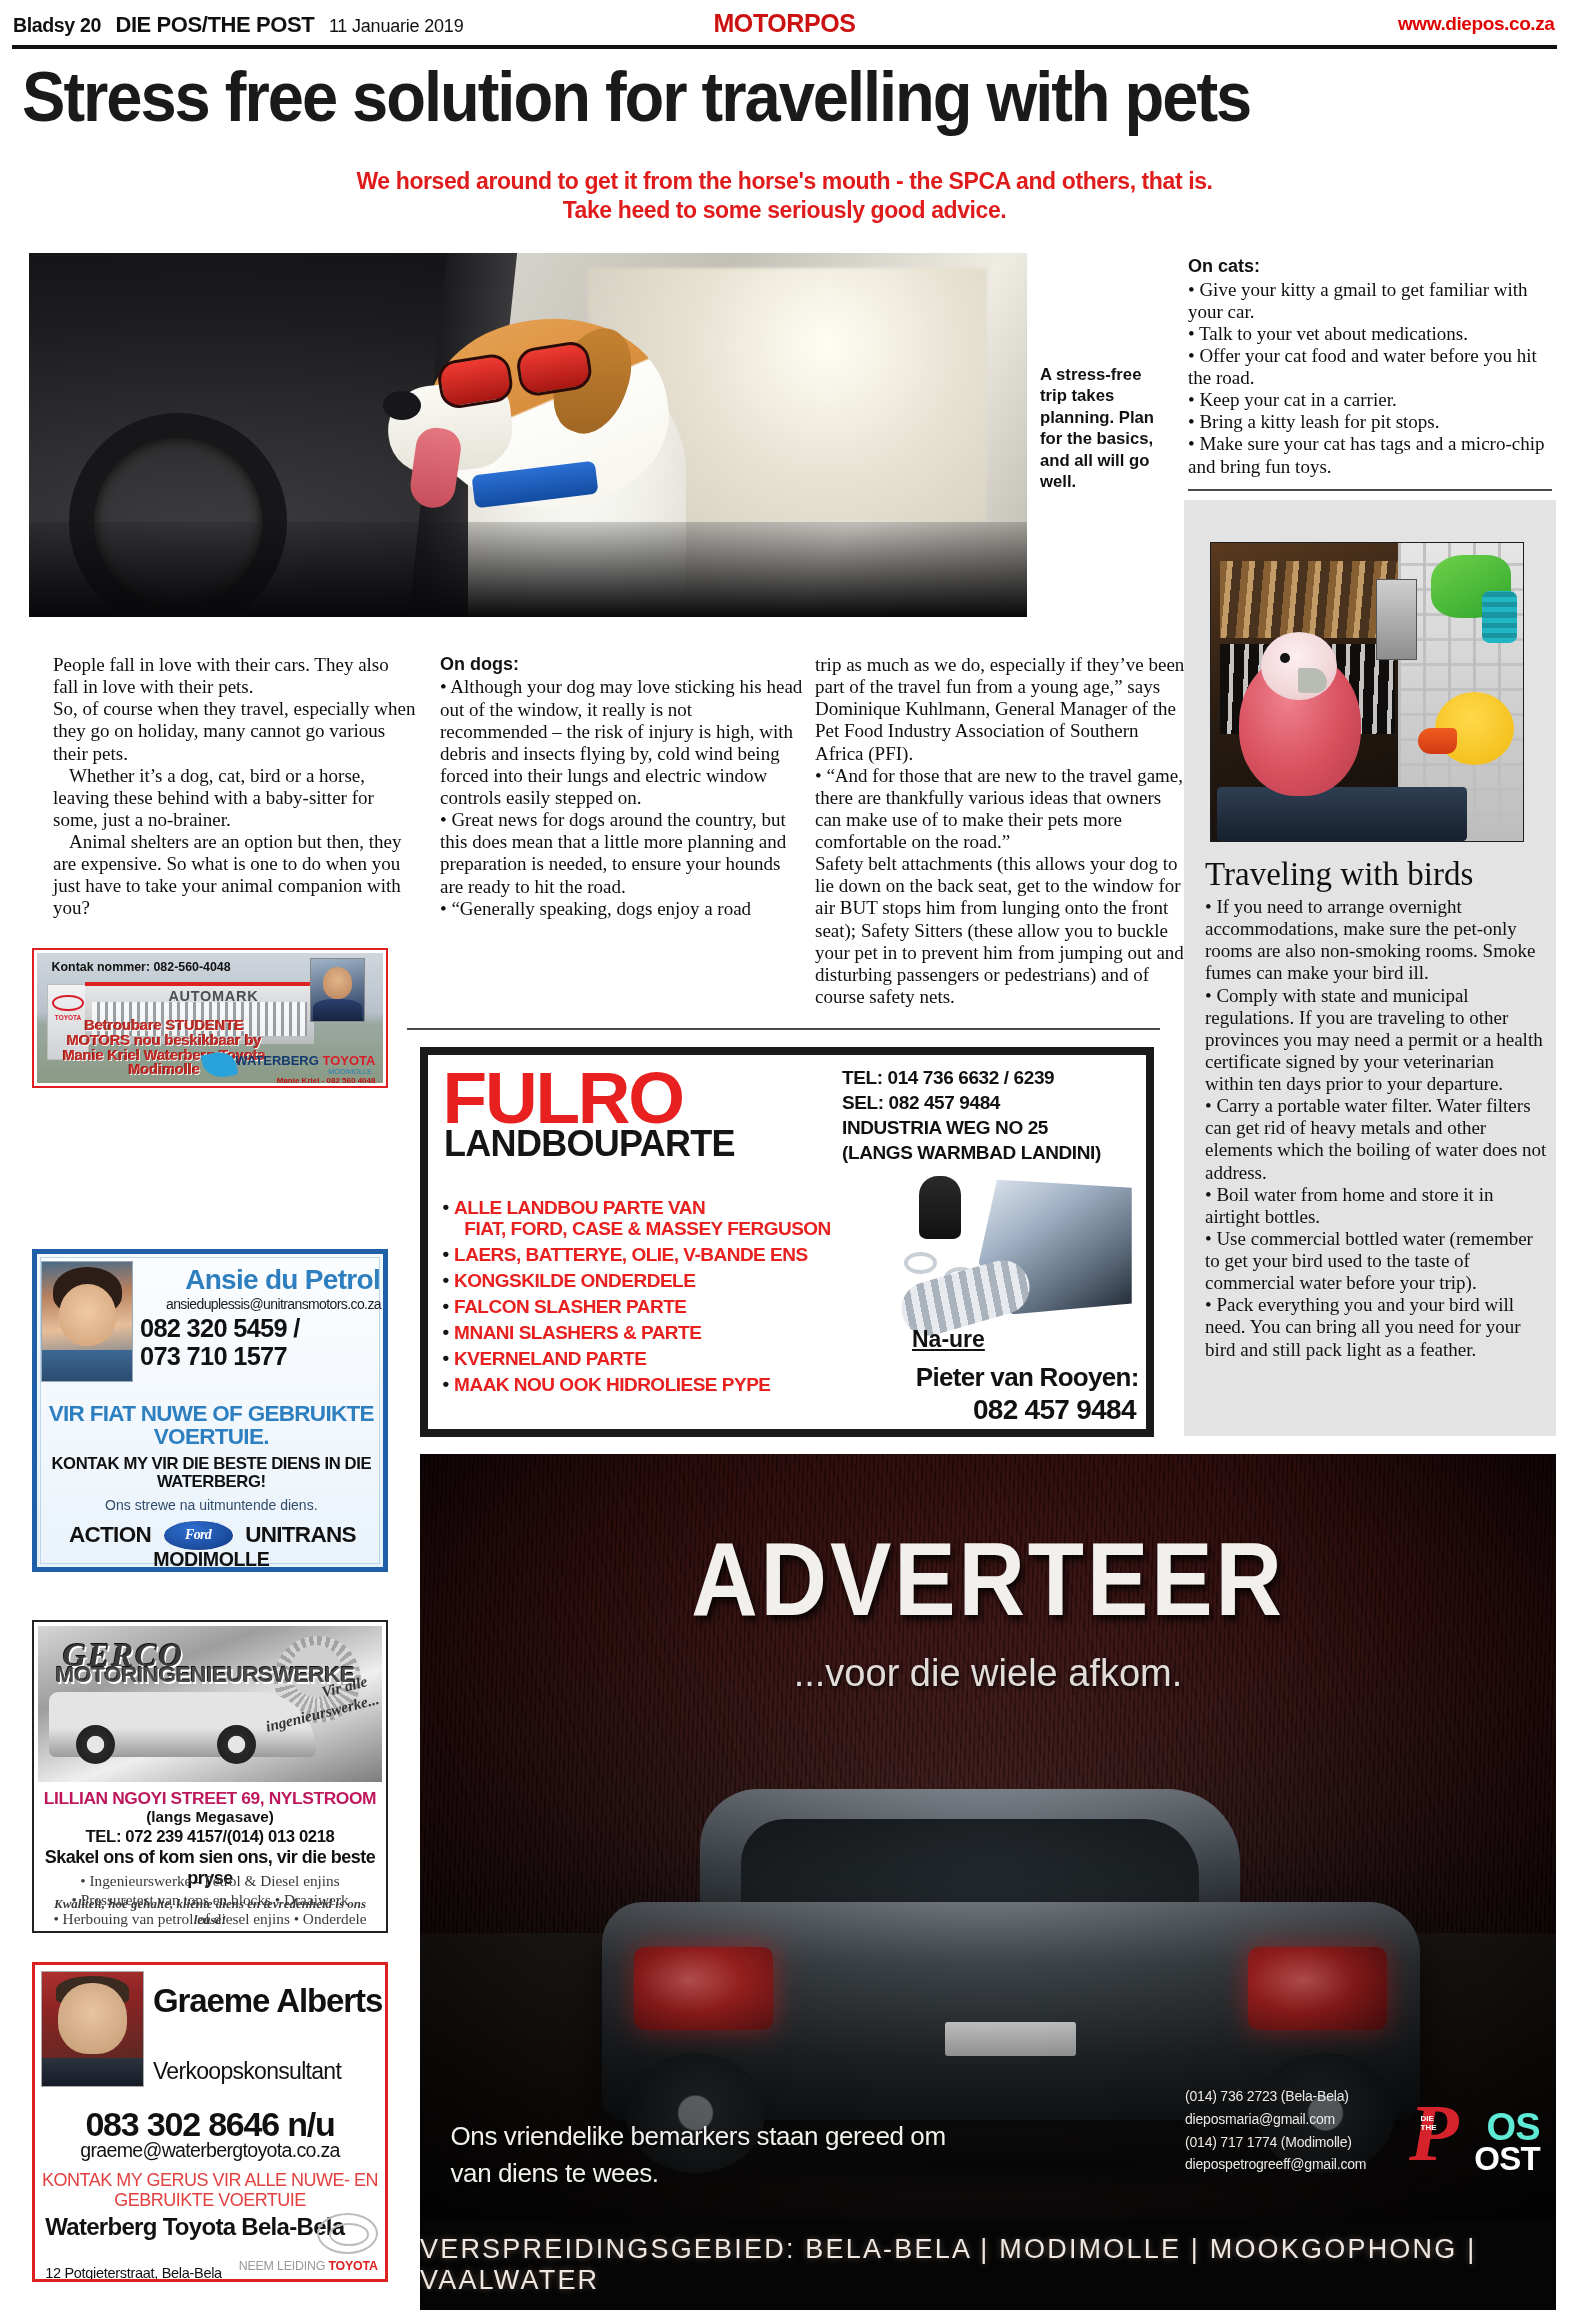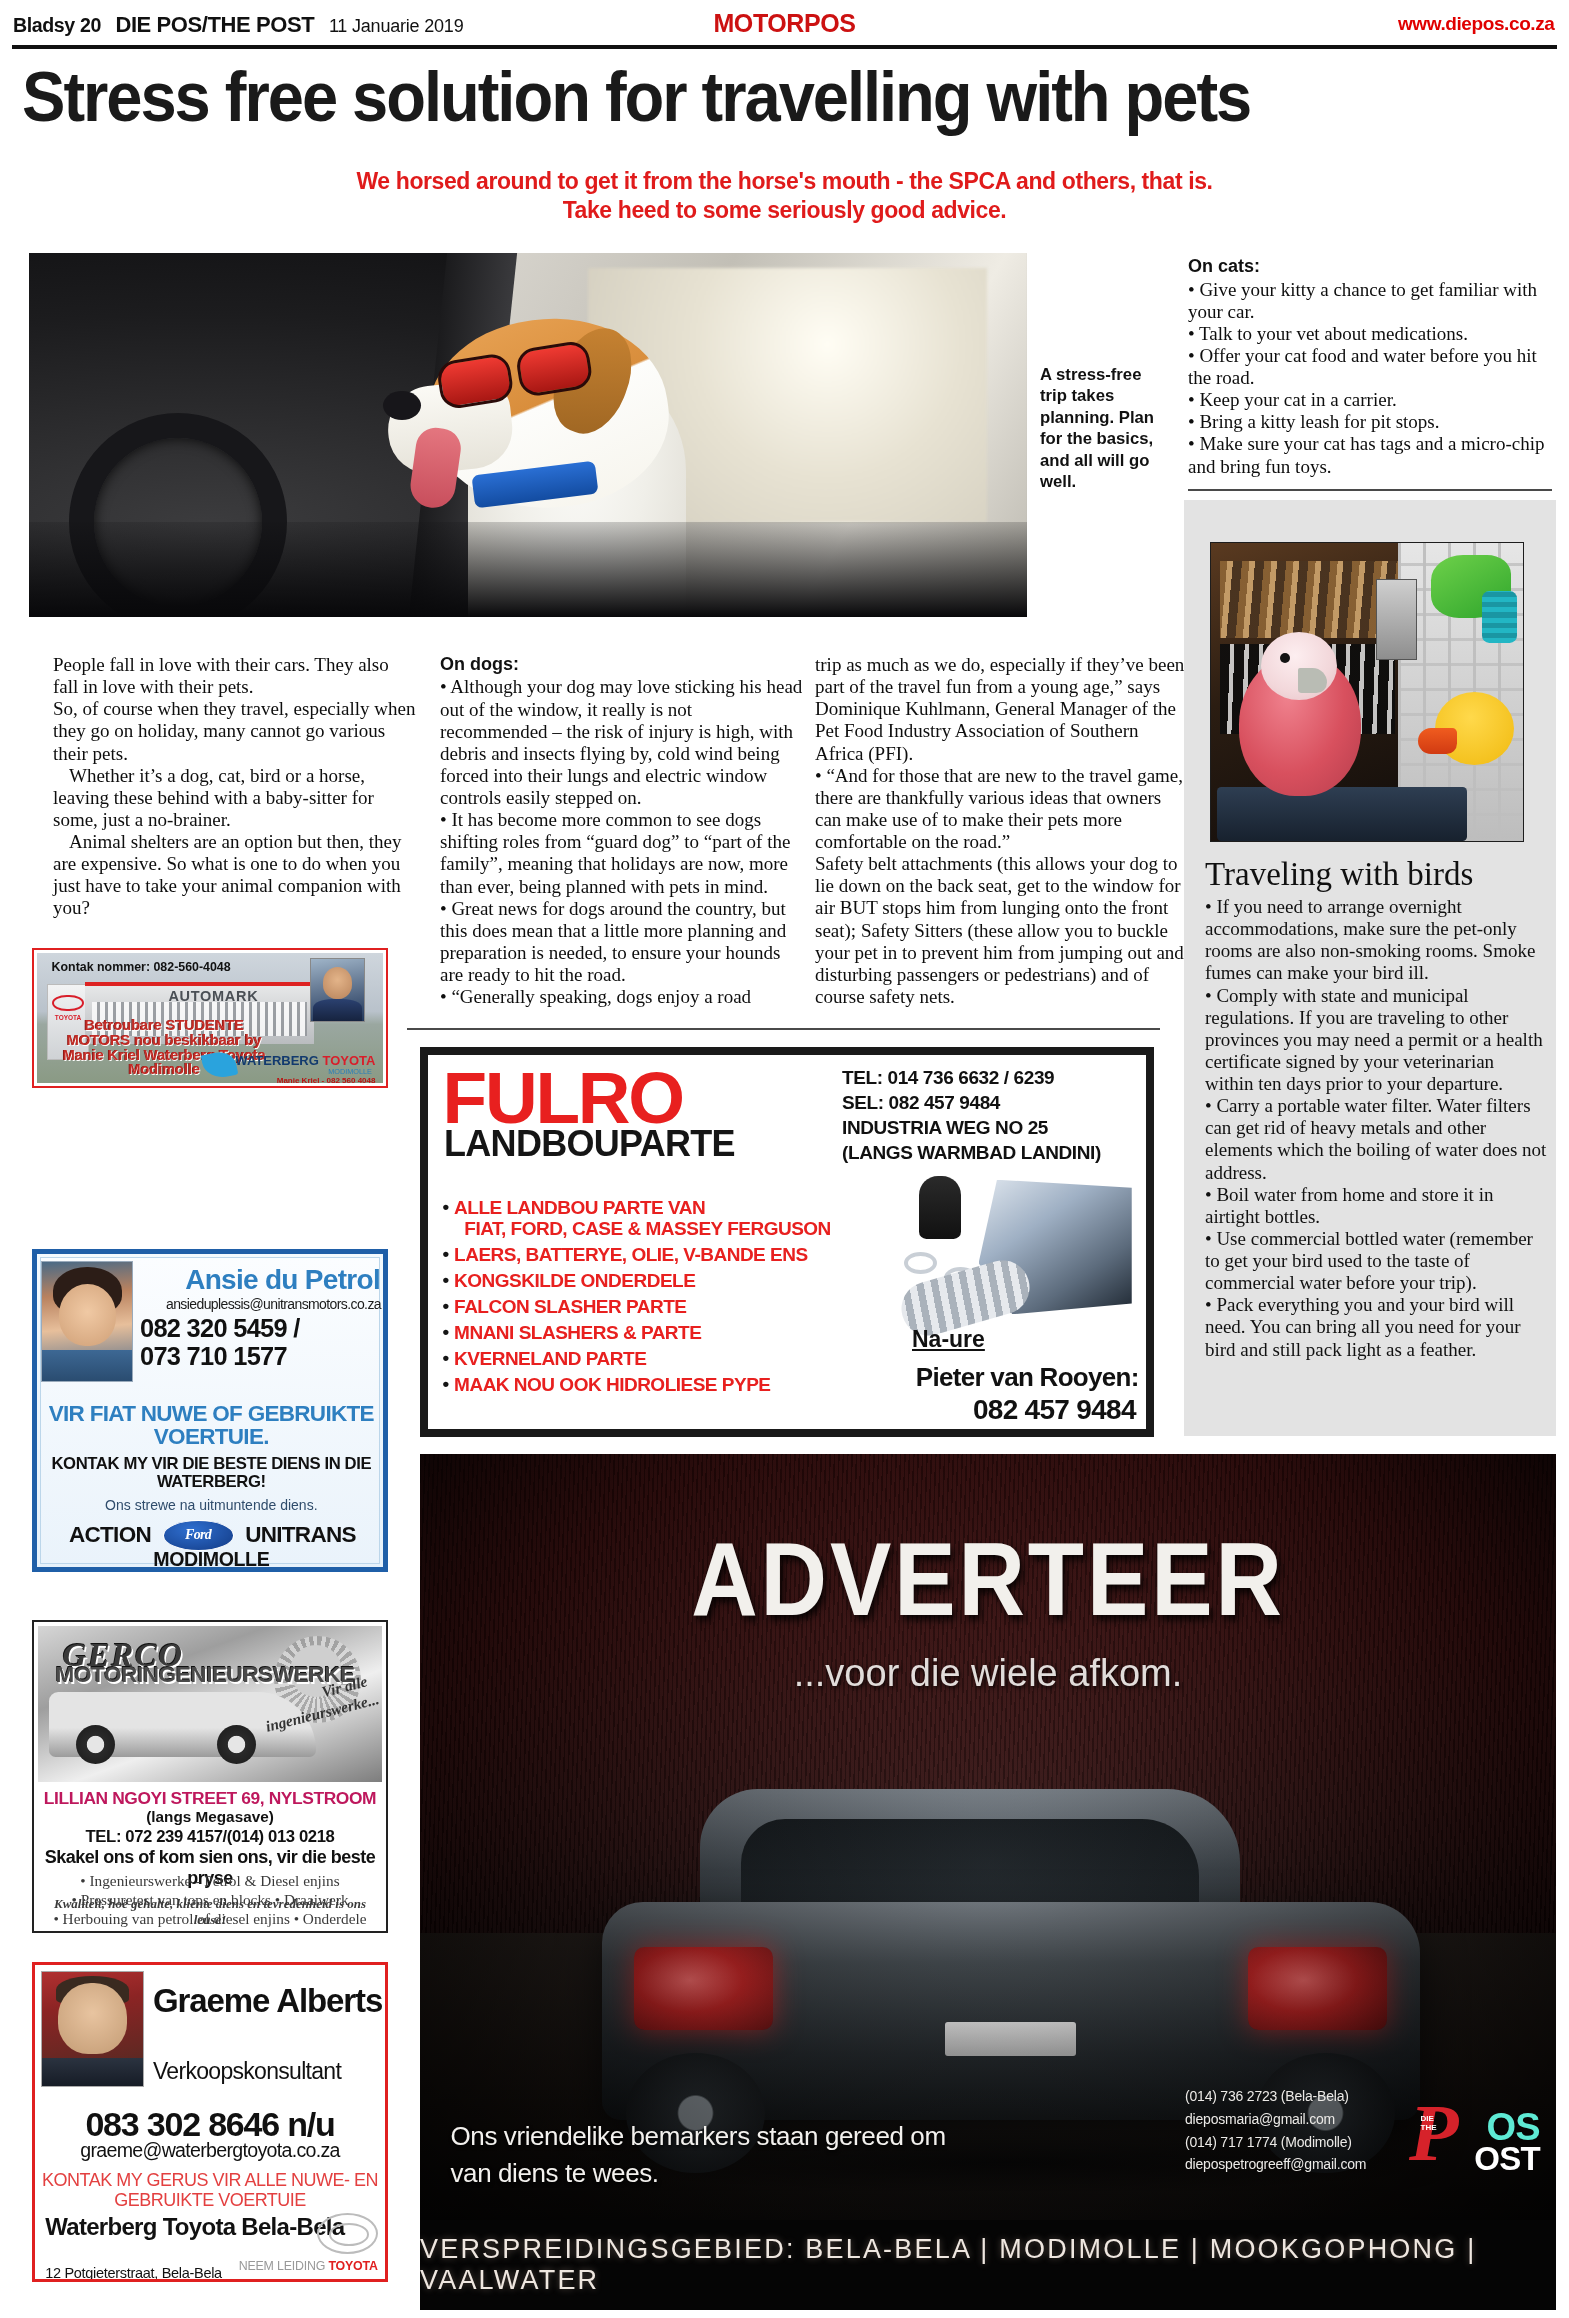--- a/index.html
+++ b/index.html
@@ -514,21 +514,21 @@
     <div class="dog-tongue"></div>
     <div class="dog-glass"></div>
     <div class="dog-collar"></div>
     <div class="doorline"></div>
   </div>
 
   <div class="hero-caption">A stress-free trip takes planning. Plan for the basics, and all will go well.</div>
 
   <div class="oncats">
     <div class="col-h">On cats:</div>
-    <div class="col-p">• Give your kitty a chance to get familiar with your car.</div>
+    <div class="col-p">• Give your kitty a gmail to get familiar with your car.</div>
     <div class="col-p">• Talk to your vet about medications.</div>
     <div class="col-p">• Offer your cat food and water before you hit the road.</div>
     <div class="col-p">• Keep your cat in a carrier.</div>
     <div class="col-p">• Bring a kitty leash for pit stops.</div>
     <div class="col-p">• Make sure your cat has tags and a micro-chip and bring fun toys.</div>
   </div>
   <div class="hr-thin" style="left:1188px; top:489px; width:364px;"></div>
 
   <div class="birdbox"></div>
   <div class="birdimg">
@@ -560,21 +560,20 @@
   <div class="art-col col1">
     <div>People fall in love with their cars. They also fall in love with their pets.</div>
     <div>So, of course when they travel, especially when they go on holiday, many cannot go various their pets.</div>
     <div class="indent">Whether it’s a dog, cat, bird or a horse, leaving these behind with a baby-sitter for some, just a no-brainer.</div>
     <div class="indent">Animal shelters are an option but then, they are expensive. So what is one to do when you just have to take your animal companion with you?</div>
   </div>
 
   <div class="art-col col2">
     <div class="col-h">On dogs:</div>
     <div>• Although your dog may love sticking his head out of the window, it really is not recommended – the risk of injury is high, with debris and insects flying by, cold wind being forced into their lungs and electric window controls easily stepped on.</div>
-    <div>• It has become more common to see dogs shifting roles from “guard dog” to “part of the family”, meaning that holidays are now, more than ever, being planned with pets in mind.</div>
     <div>• Great news for dogs around the country, but this does mean that a little more planning and preparation is needed, to ensure your hounds are ready to hit the road.</div>
     <div>• “Generally speaking, dogs enjoy a road</div>
   </div>
 
   <div class="art-col col3">
     <div>trip as much as we do, especially if they’ve been part of the travel fun from a young age,” says Dominique Kuhlmann, General Manager of the Pet Food Industry Association of Southern Africa (PFI).</div>
     <div>• “And for those that are new to the travel game, there are thankfully various ideas that owners can make use of to make their pets more comfortable on the road.”</div>
     <div>Safety belt attachments (this allows your dog to lie down on the back seat, get to the window for air BUT stops him from lunging onto the front seat); Safety Sitters (these allow you to buckle your pet in to prevent him from jumping out and disturbing passengers or pedestrians) and of course safety nets.</div>
   </div>
 

